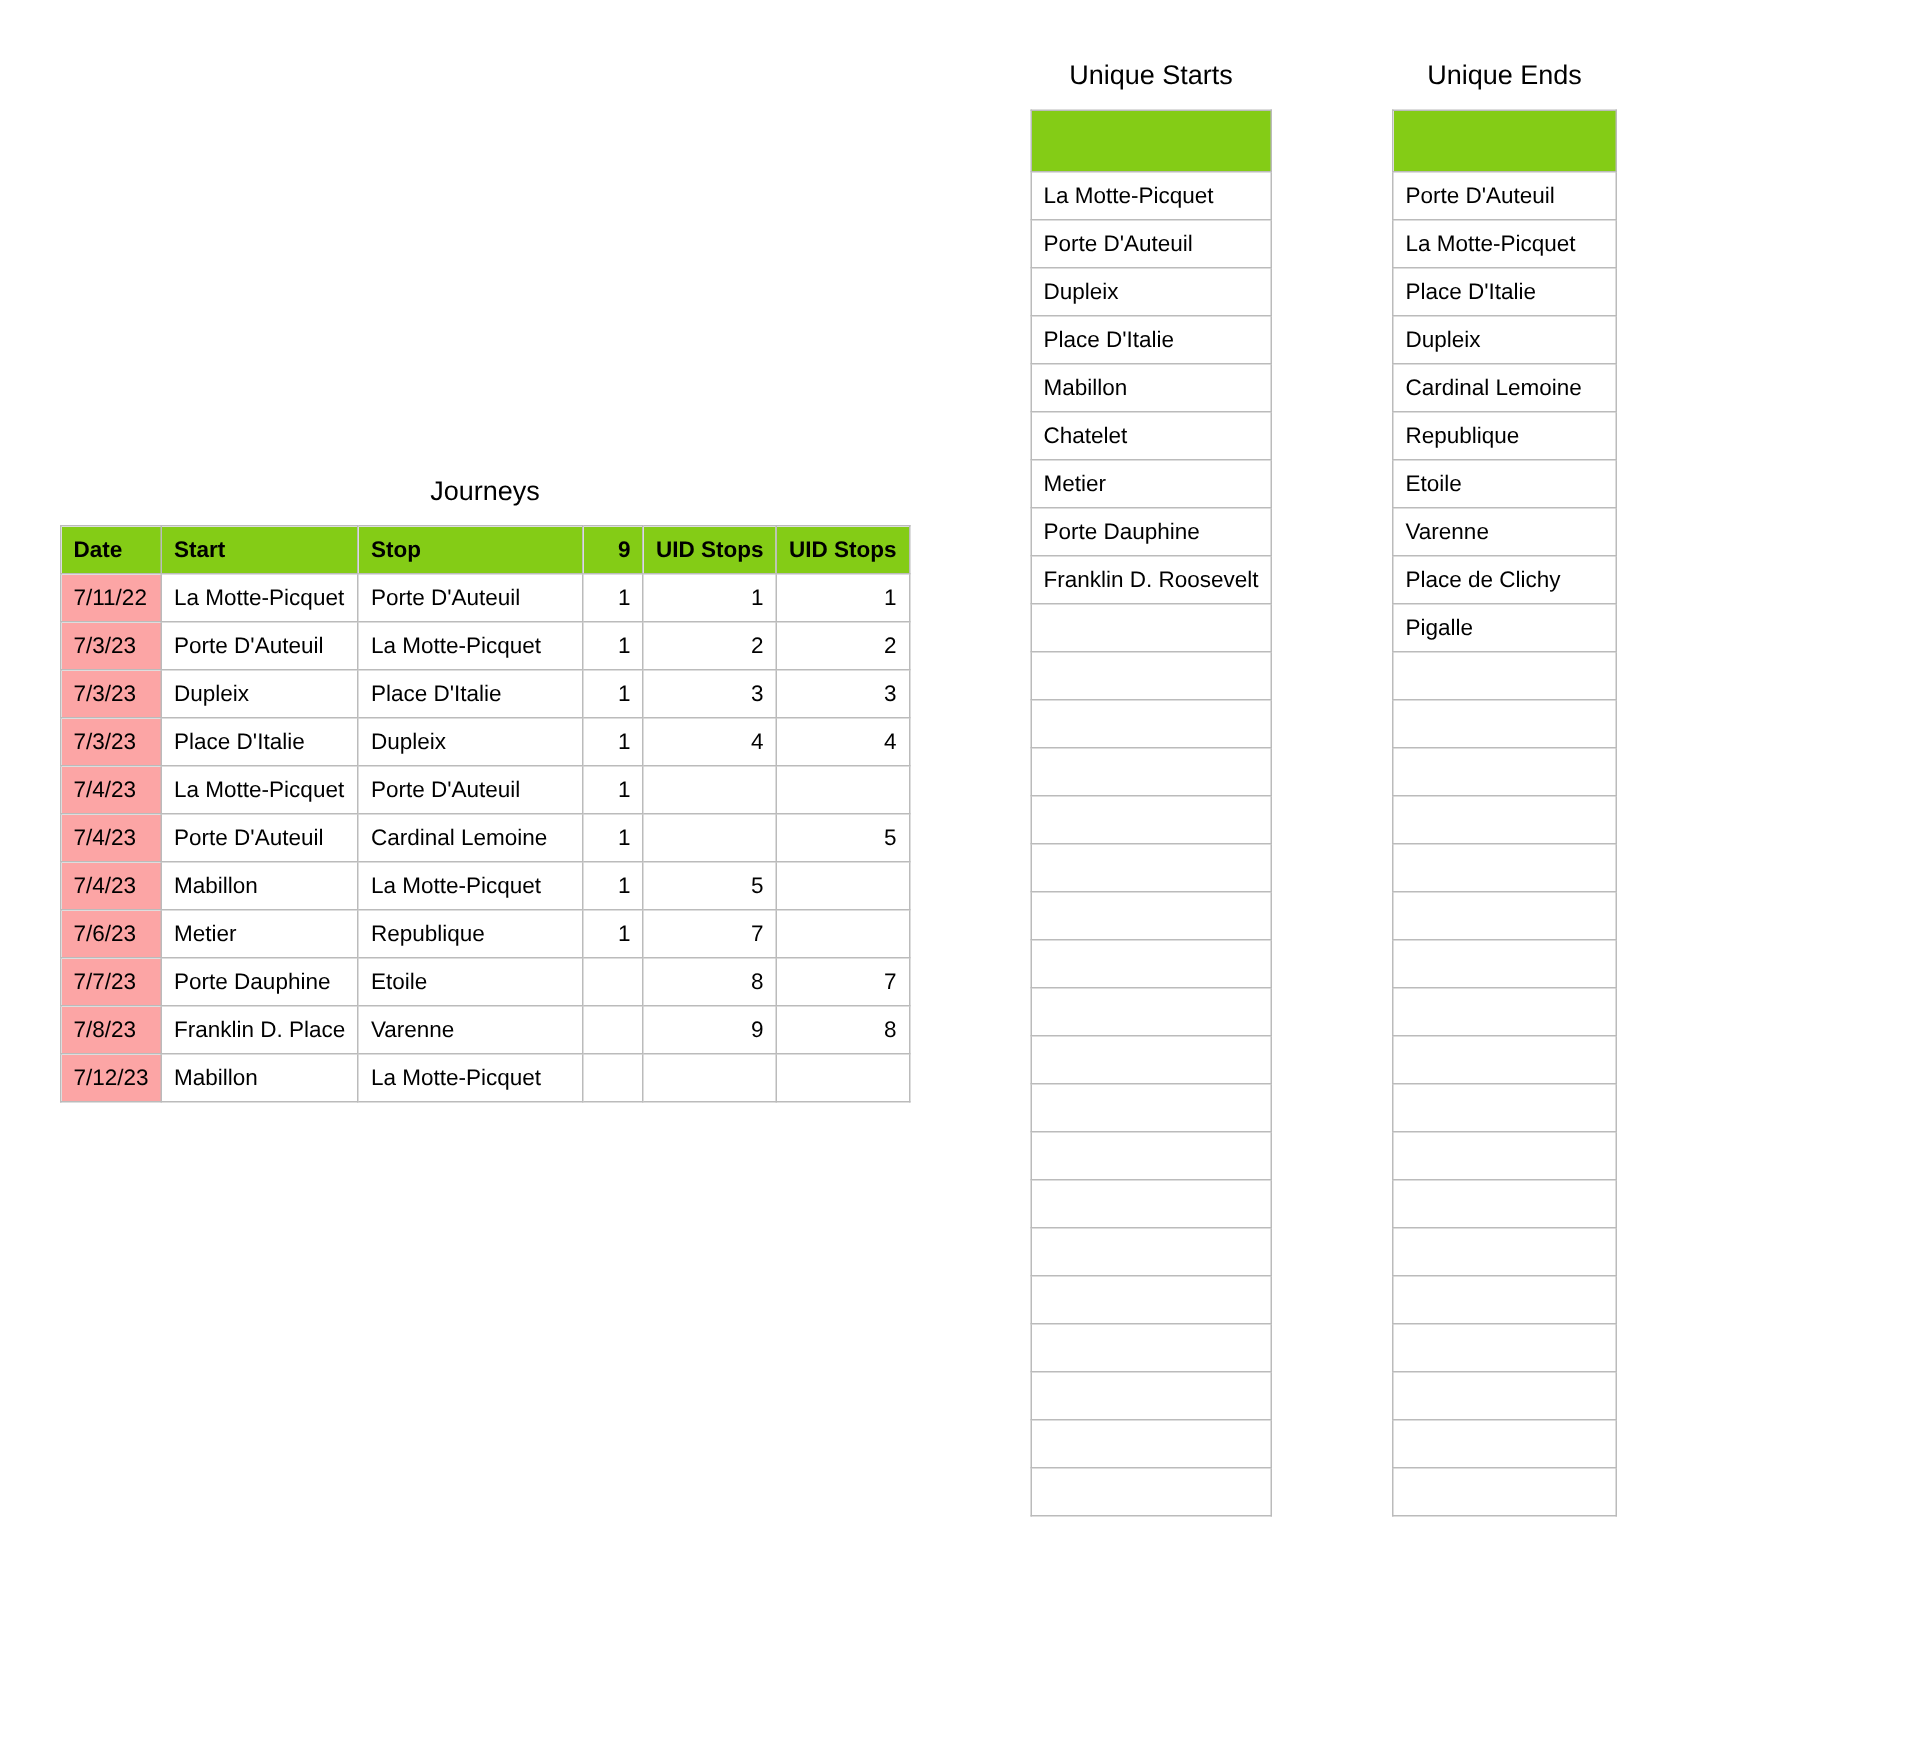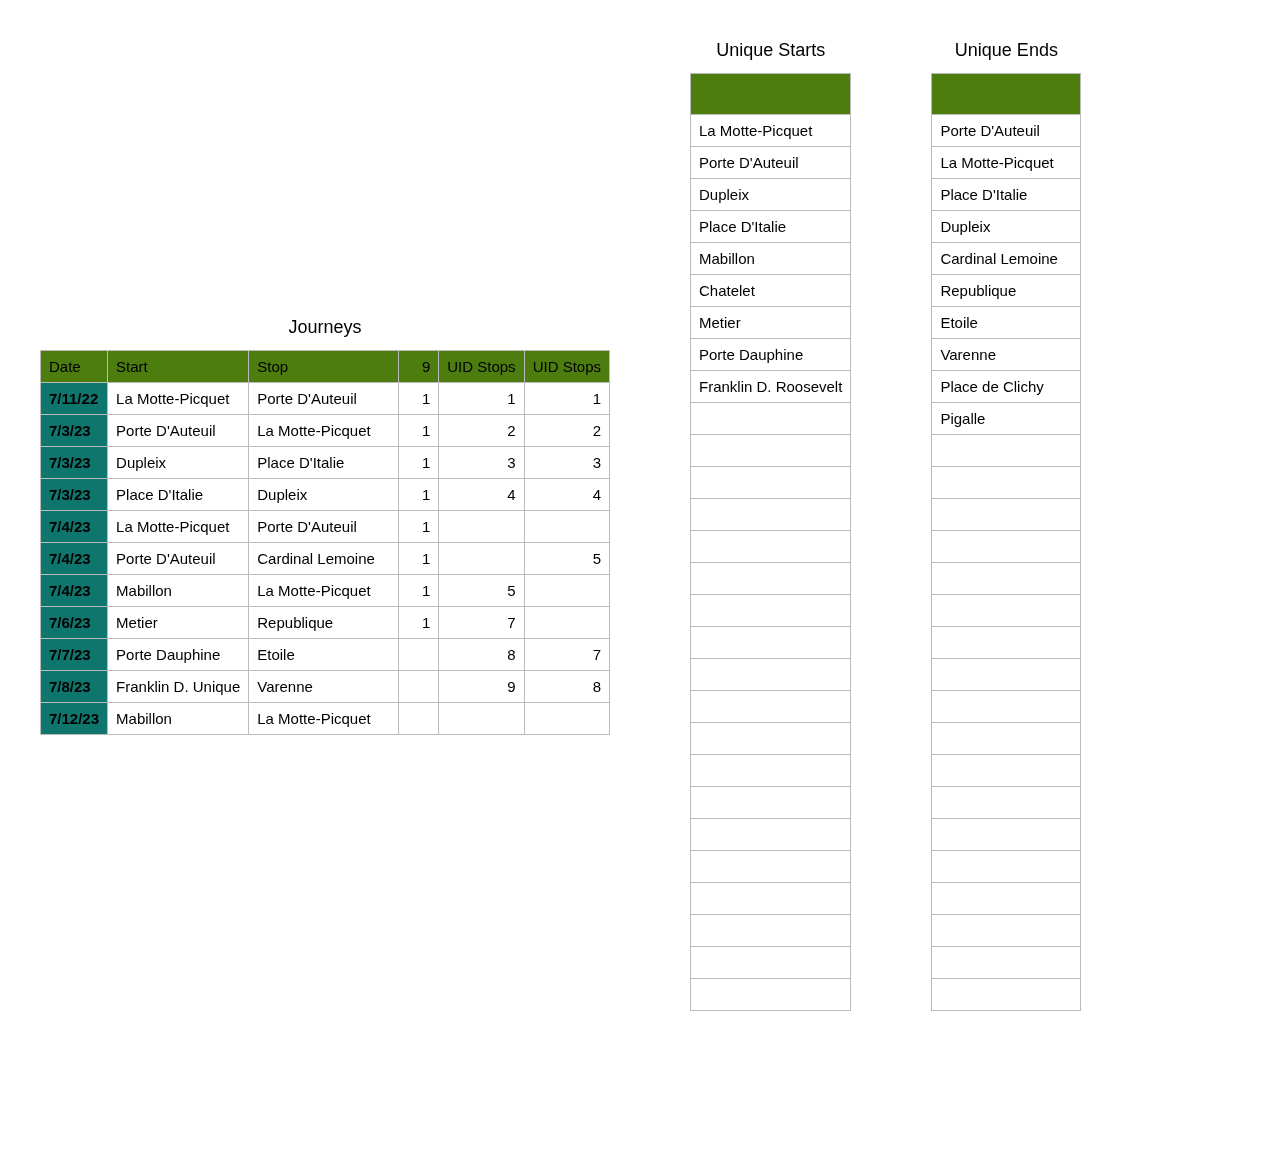--- a/index.html
+++ b/index.html
@@ -29,26 +29,26 @@
       font-size: 15px;
     }
     th, td {
       border: 1px solid #bbb;
       padding: 7px 8px;
       text-align: left;
       white-space: nowrap;
       overflow: hidden;
     }
     th {
-      background: #4d7c0f;
+      background: #84cc16;
+      font-weight: 700;
+    }
+    .journeys td:first-child {
+      background: #fca5a5;
       font-weight: 400;
-    }
-    .journeys td:first-child {
-      background: #0f766e;
-      font-weight: 700;
     }
     .journeys th.num, .journeys td.num {
       text-align: right;
     }
     .journeys col.col-date { width: 62px; }
     .journeys col.col-start { width: 120px; }
     .journeys col.col-stop { width: 150px; }
     .journeys col.col-n { width: 40px; }
     .journeys col.col-uid { width: 82px; }
     .single-table {
@@ -158,21 +158,21 @@
           <tr>
             <td>7/7/23</td>
             <td>Porte Dauphine</td>
             <td>Etoile</td>
             <td class="num"></td>
             <td class="num">8</td>
             <td class="num">7</td>
           </tr>
           <tr>
             <td>7/8/23</td>
-            <td>Franklin D. Unique</td>
+            <td>Franklin D. Place</td>
             <td>Varenne</td>
             <td class="num"></td>
             <td class="num">9</td>
             <td class="num">8</td>
           </tr>
           <tr>
             <td>7/12/23</td>
             <td>Mabillon</td>
             <td>La Motte-Picquet</td>
             <td class="num"></td>

